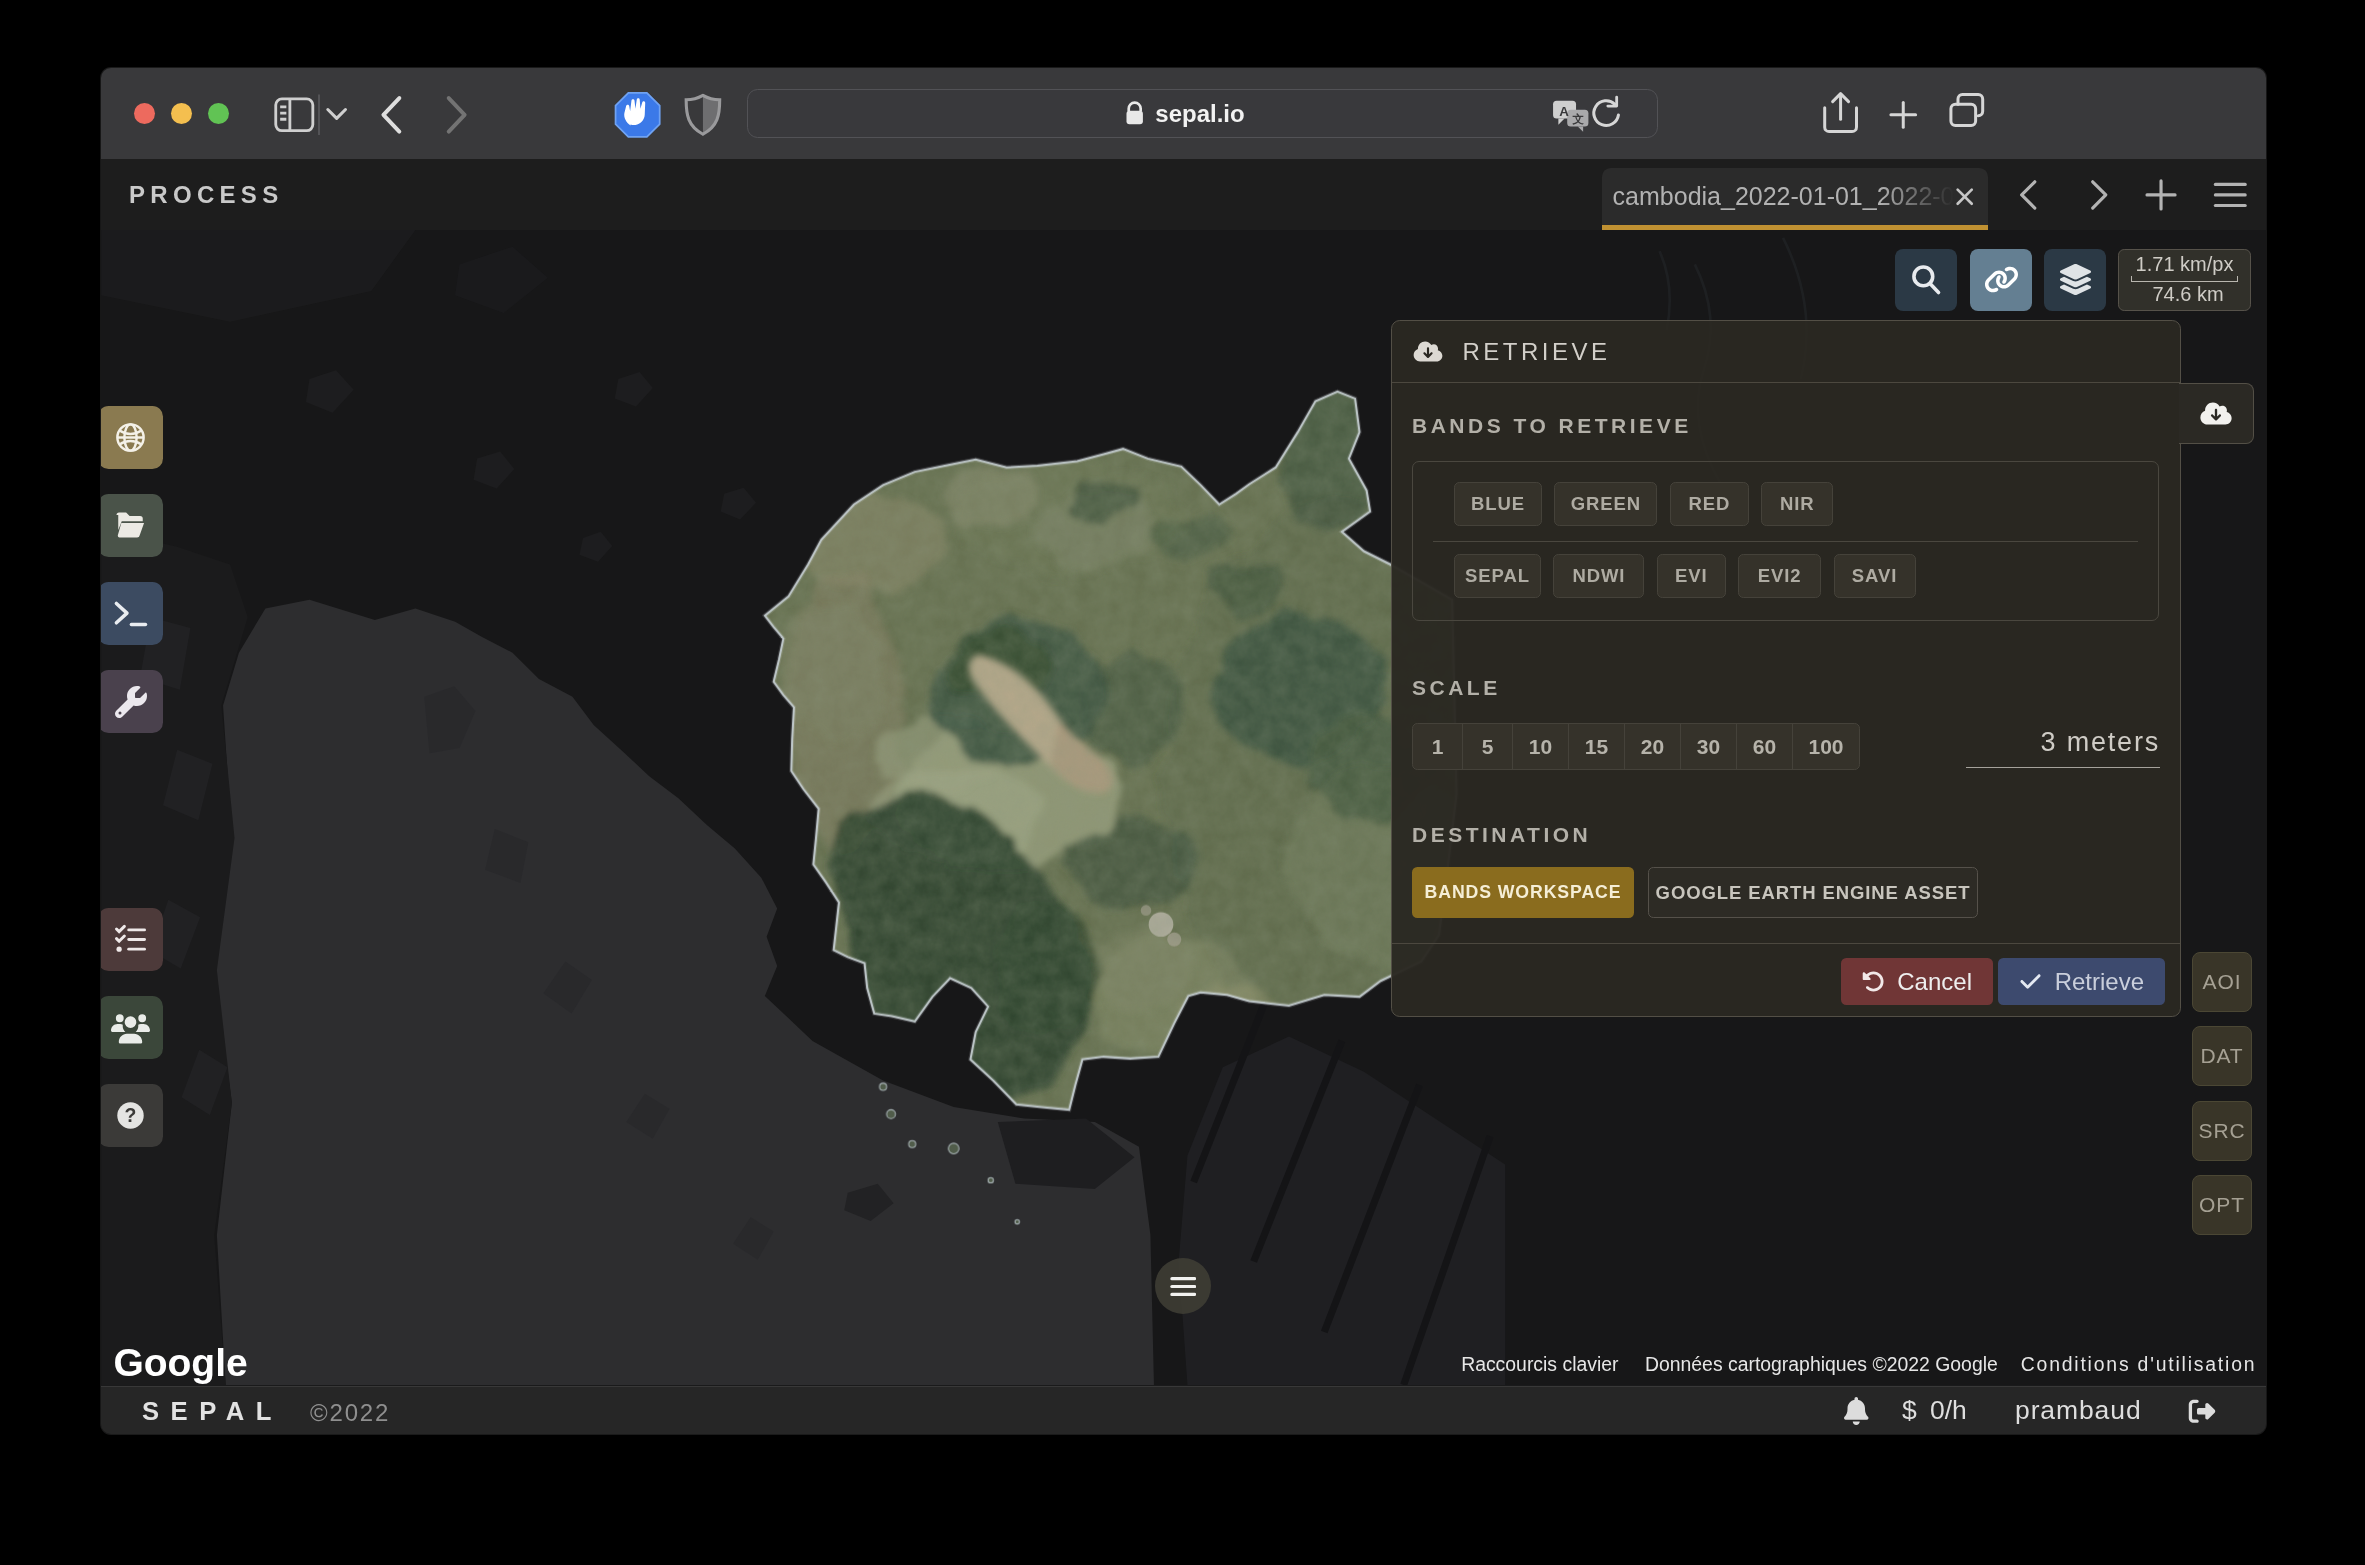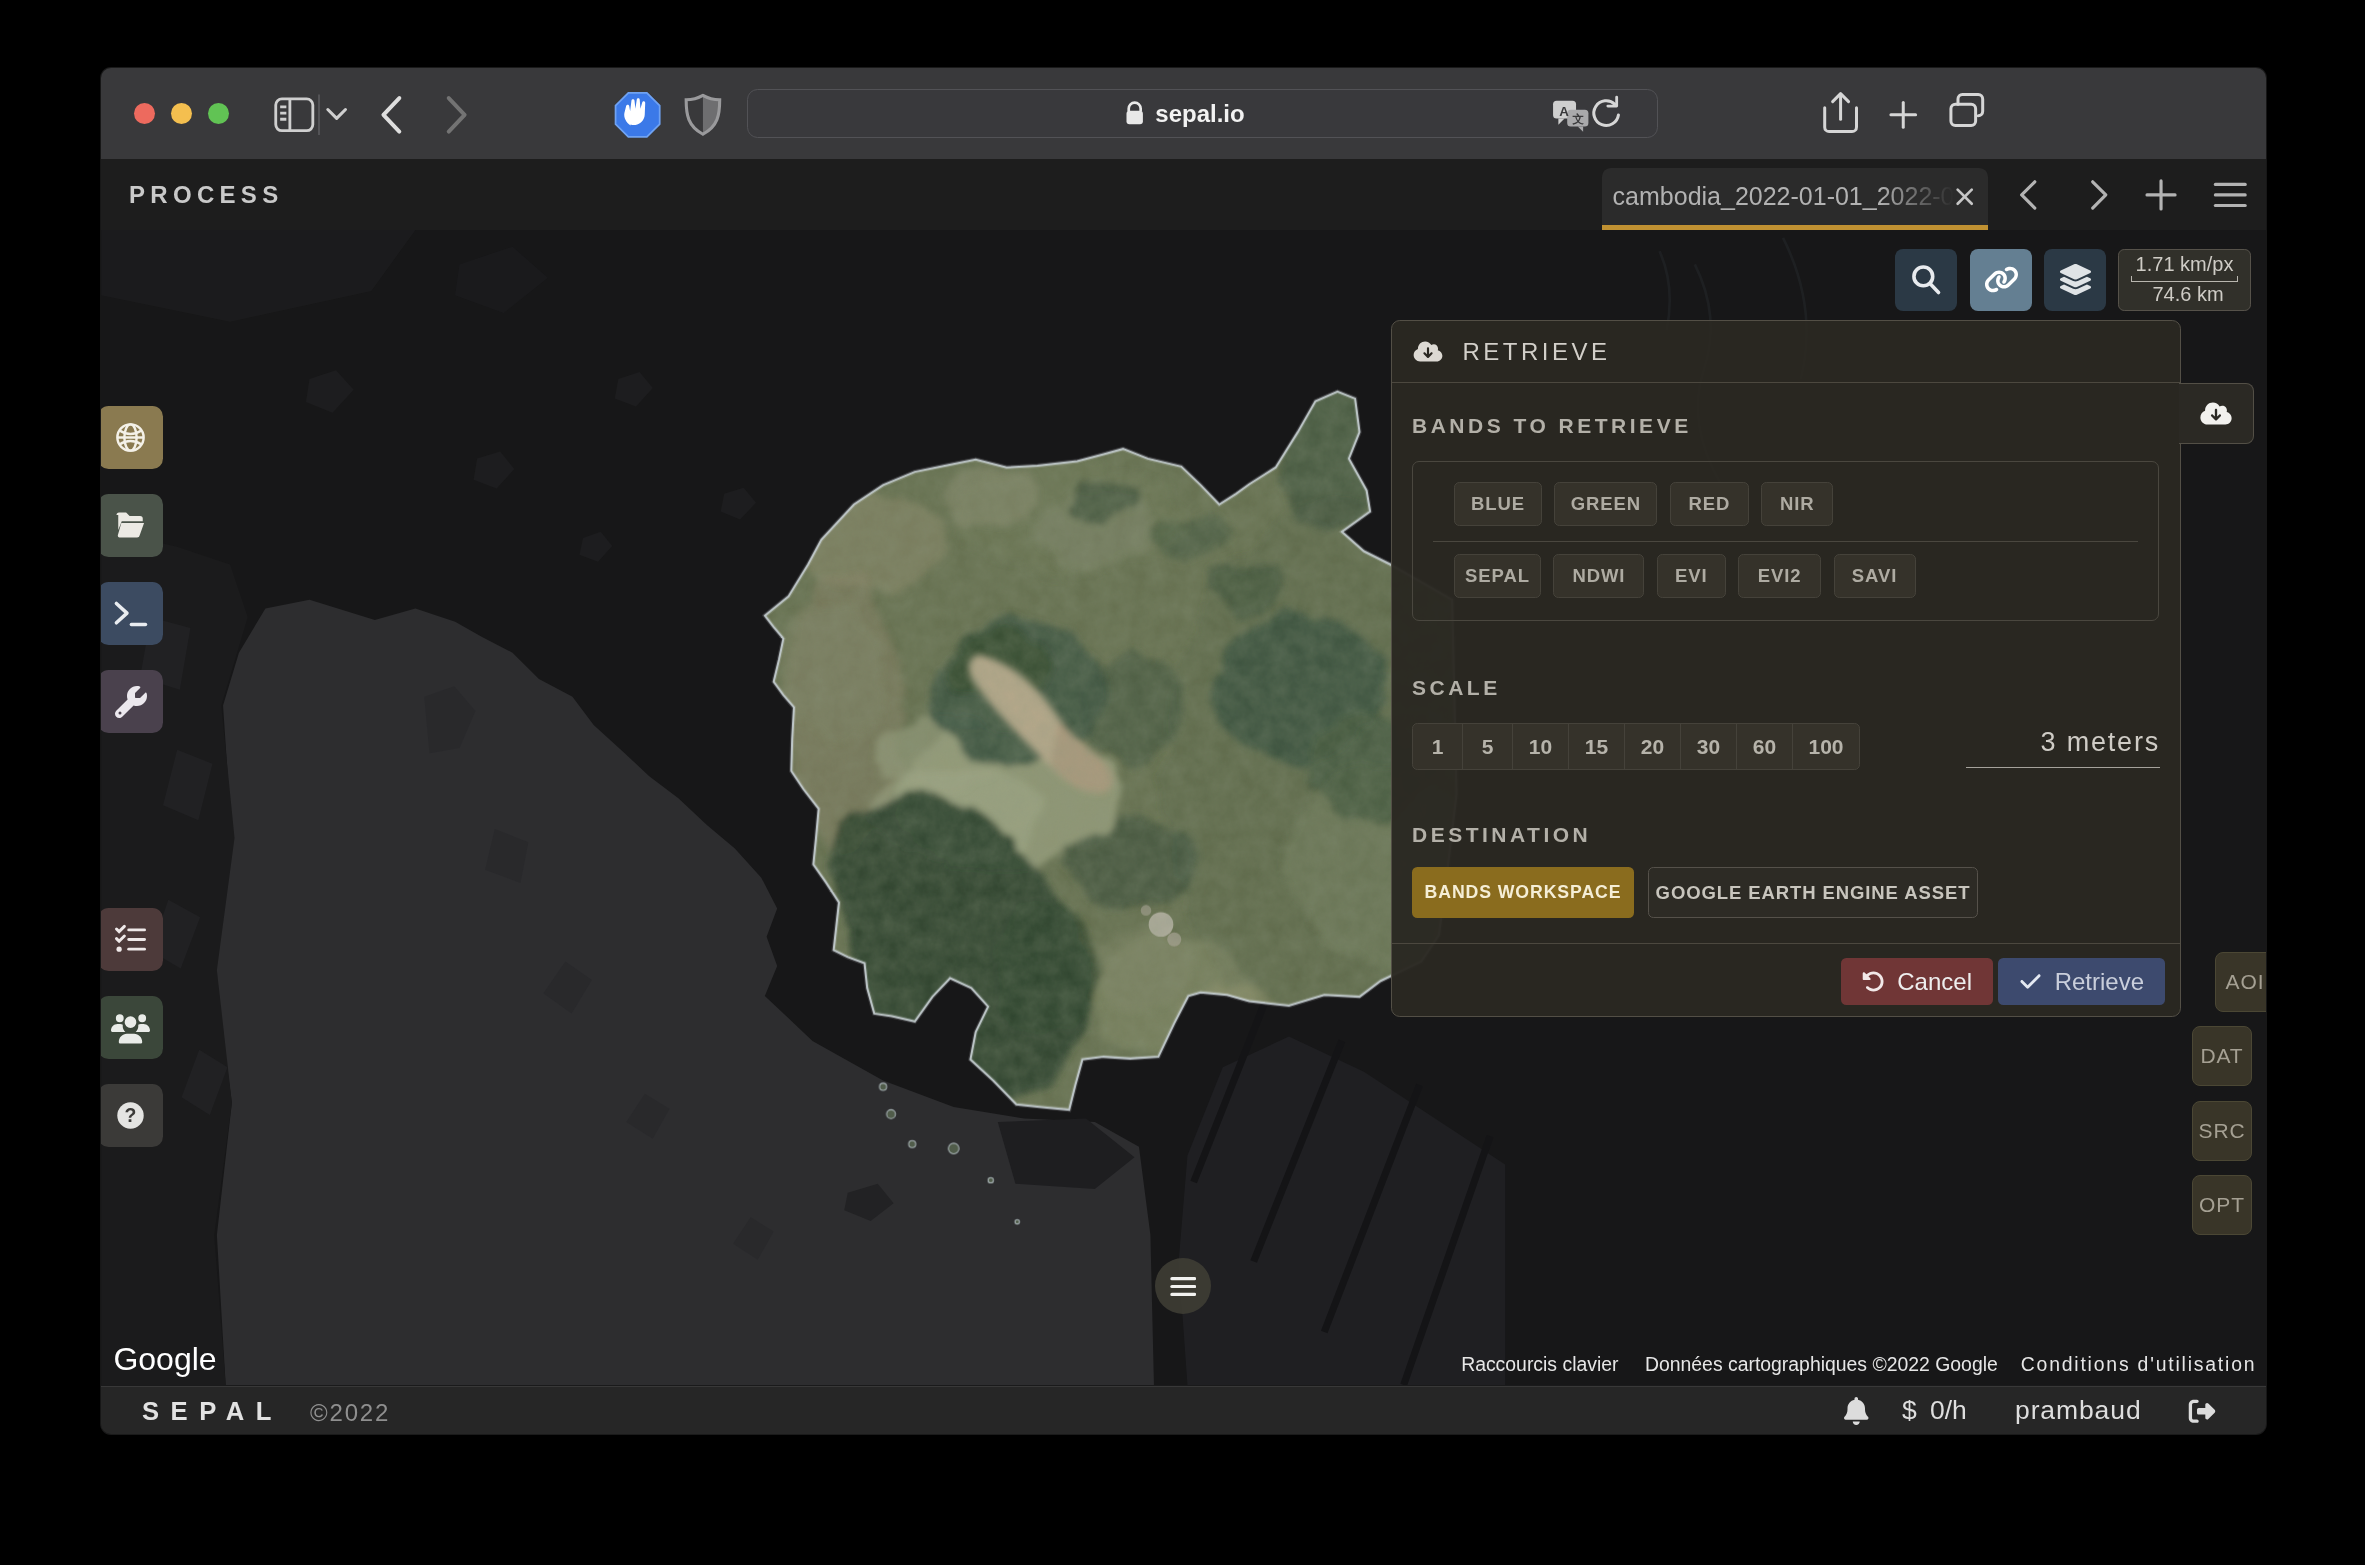--- a/index.html
+++ b/index.html
@@ -354,21 +354,21 @@
     </div>
     <div id="hambtn" style="position:absolute; left:1054px; top:1028px; width:56px; height:56px; border-radius:50%; background:rgba(62,61,52,0.92); display:flex; align-items:center; justify-content:center;">
       <svg width="26.5" height="21" viewBox="0 0 30 24">
           <g stroke="#f2f2f0" stroke-width="3.6" stroke-linecap="round">
             <line x1="2" y1="3" x2="28" y2="3"></line>
             <line x1="2" y1="12" x2="28" y2="12"></line>
             <line x1="2" y1="21" x2="28" y2="21"></line>
           </g>
         </svg>
     </div>
-    <div id="glogo" style="position:absolute; left:12.4px; top:1111px; color:#fff; font-size:32px; font-weight:400; letter-spacing:0px;">Google</div>
+    <div id="glogo" style="position:absolute; left:12.4px; top:1111px; color:#fff; font-size:39px; font-weight:700; letter-spacing:0px;">Google</div>
     <div id="attrib" style="position:absolute; right:9.7px; top:1123px; color:#e6e6e6; font-size:19.4px;">
       <span>Raccourcis clavier</span><span style="margin-left:26.5px;">Données cartographiques ©2022 Google</span><span style="margin-left:23px; letter-spacing:1.8px;">Conditions d'utilisation</span>
     </div>
   </div>
   <div id="panel">
     <div id="phead">
       <svg width="30" height="23" viewBox="0 0 640 512">
           <path fill="#dcd9d3" d="M144 480C64.5 480 0 415.5 0 336c0-62.8 40.2-116.2 96.2-135.9c-.1-2.7-.2-5.4-.2-8.1c0-88.4 71.6-160 160-160c59.3 0 111 32.2 138.7 80.2C409.9 102 428.3 96 448 96c53 0 96 43 96 96c0 12.2-2.3 23.8-6.4 34.6C596 238.4 640 290.1 640 352c0 70.7-57.3 128-128 128H144zm79-167l80 80c9.4 9.4 24.6 9.4 33.9 0l80-80c9.4-9.4 9.4-24.6 0-33.9s-24.6-9.4-33.9 0l-39 39V184c0-13.3-10.7-24-24-24s-24 10.7-24 24V318.1l-39-39c-9.4-9.4-24.6-9.4-33.9 0s-9.4 24.6 0 33.9z"></path>
         </svg>
       <span>RETRIEVE</span>
@@ -418,21 +418,21 @@
             <path fill="#e4e9f2" d="M438.6 105.4c12.5 12.5 12.5 32.8 0 45.3l-256 256c-12.5 12.5-32.8 12.5-45.3 0l-128-128c-12.5-12.5-12.5-32.8 0-45.3s32.8-12.5 45.3 0L160 338.7 393.4 105.4c12.5-12.5 32.8-12.5 45.3 0z"></path>
           </svg>
         Retrieve</span>
     </div>
   </div>
   <div id="dltab">
     <svg width="32" height="25" viewBox="0 0 640 512">
         <path fill="#f2f1ee" d="M144 480C64.5 480 0 415.5 0 336c0-62.8 40.2-116.2 96.2-135.9c-.1-2.7-.2-5.4-.2-8.1c0-88.4 71.6-160 160-160c59.3 0 111 32.2 138.7 80.2C409.9 102 428.3 96 448 96c53 0 96 43 96 96c0 12.2-2.3 23.8-6.4 34.6C596 238.4 640 290.1 640 352c0 70.7-57.3 128-128 128H144zm79-167l80 80c9.4 9.4 24.6 9.4 33.9 0l80-80c9.4-9.4 9.4-24.6 0-33.9s-24.6-9.4-33.9 0l-39 39V184c0-13.3-10.7-24-24-24s-24 10.7-24 24V318.1l-39-39c-9.4-9.4-24.6-9.4-33.9 0s-9.4 24.6 0 33.9z"></path>
       </svg>
   </div>
-  <div class="rb" style="top:884px;margin-left:23px;">AOI</div>
+  <div class="rb" style="top:884px;">AOI</div>
   <div class="rb" style="top:958px;">DAT</div>
   <div class="rb" style="top:1033px;">SRC</div>
   <div class="rb" style="top:1107px;">OPT</div>
   <div id="footer">
     <span style="position:absolute; left:41px; top:9.7px; color:#e2e2e2; font-size:25.6px; font-weight:700; letter-spacing:11.5px;">SEPAL</span>
     <span style="position:absolute; left:209px; top:11.5px; color:#8f8f8f; font-size:24px; letter-spacing:1.8px;">©2022</span>
     <svg width="26.5" height="28" viewBox="0 0 448 512" style="position:absolute; left:1742px; top:9.7px;">
         <path fill="#dcdcdc" d="M224 0c-17.7 0-32 14.3-32 32V51.2C119 66 64 130.6 64 208v18.8c0 47-17.3 92.4-48.5 127.6l-7.4 8.3c-8.4 9.4-10.4 22.9-5.3 34.4S19.4 416 32 416H416c12.6 0 24-7.4 29.2-18.9s3.1-25-5.3-34.4l-7.4-8.3C401.3 319.2 384 273.9 384 226.8V208c0-77.4-55-142-128-156.8V32c0-17.7-14.3-32-32-32zm45.3 493.3c12-12 18.7-28.3 18.7-45.3H224 160c0 17 6.7 33.3 18.7 45.3s28.3 18.7 45.3 18.7s33.3-6.7 45.3-18.7z"></path>
       </svg>
     <span style="position:absolute; left:1801px; top:8px; color:#dedede; font-size:26.5px;">$</span>

